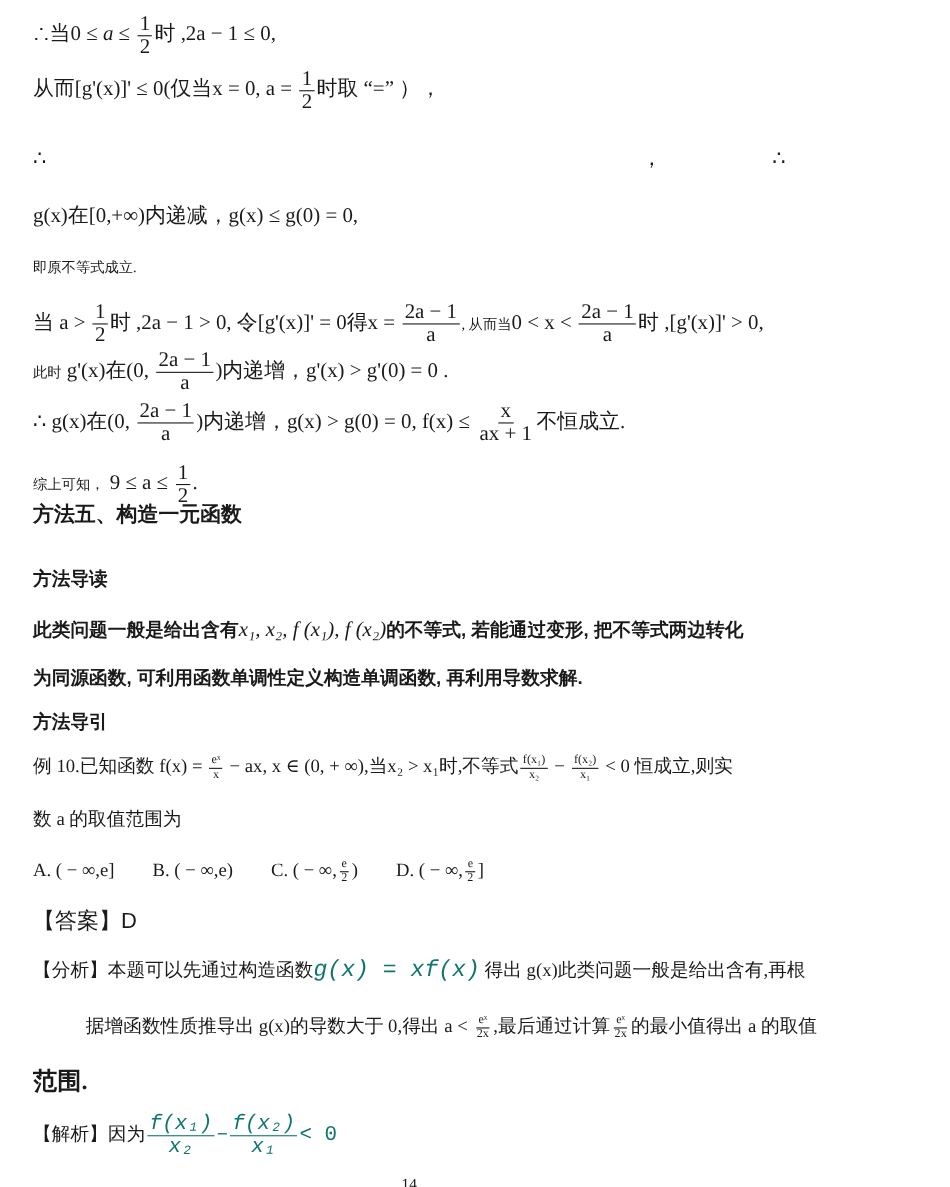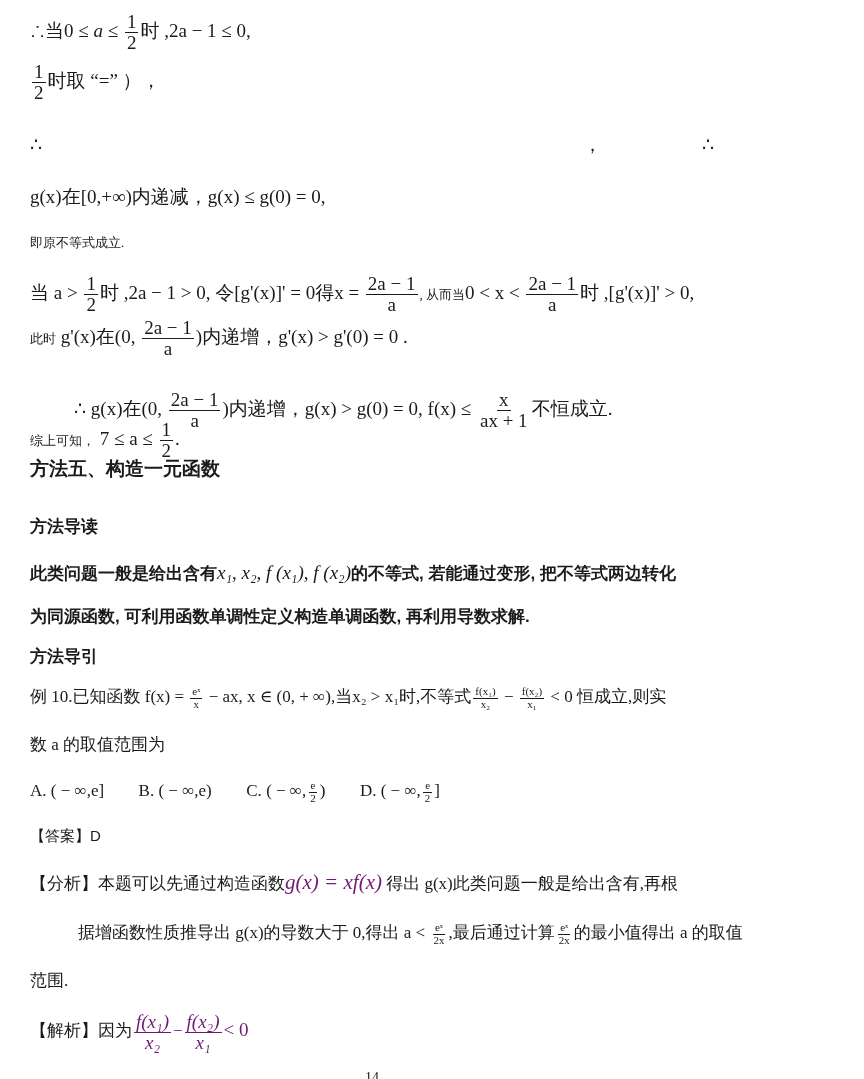--- a/index.html
+++ b/index.html
@@ -7,38 +7,38 @@
          font-family:"Liberation Serif","DejaVu Serif",serif; color:#1a1a1a; }
   .line { position:absolute; left:30px; white-space:nowrap; font-size:19px; line-height:1; }
   .small { font-size:13px; }
   .bold { font-family:"Liberation Sans","DejaVu Sans",sans-serif; font-weight:bold; font-size:17px; }
   .h1 { font-size:19px; }
   i.m { font-style:italic; }
   .frac { display:inline-flex; flex-direction:column; align-items:center; vertical-align:middle; margin:0 2px; line-height:1.05; }
   .frac .num { border-bottom:1.3px solid currentColor; padding:0 2px; }
   .frac .den { padding:0 2px; }
   .frac.sm { font-size:11px; }
-  .red { color:#701a75; }
+  .red { color:#0f766e;font-family:Liberation Mono, monospace; }
   .gap { display:inline-block; }
   .pagenum { position:absolute; left:365px; top:1070px; font-size:14px; }
 </style>
 </head>
 <body>
 
 <div>
 
   <div class="line" style="top:12px;">
     <span>∴当0 ≤ </span><i class="m">a</i><span> ≤ </span><span class="frac">
         <span class="num">1</span>
         <span class="den">2</span>
       </span><span>时 ,2a − 1 ≤ 0,</span>
   </div>
 
   <div class="line" style="top:62px;">
-    <span class="frac">
+    <span>从而[g'(x)]' ≤ 0(仅当x = 0, a = </span><span class="frac">
         <span class="num">1</span>
         <span class="den">2</span>
       </span><span>时取 “=” ），</span>
   </div>
 
   <div class="line" style="top:135px; width:690px;">
     <span>∴</span>
     <span style="position:absolute; left:553px;">，</span>
     <span style="position:absolute; left:672px;">∴</span>
   </div>
@@ -60,32 +60,32 @@
       </span><span>时 ,[g'(x)]' &gt; 0,</span>
   </div>
 
   <div class="line" style="top:318px;">
     <span class="small">此时</span><span> g'(x)在(0, </span><span class="frac">
         <span class="num">2a − 1</span>
         <span class="den">a</span>
       </span><span>)内递增，g'(x) &gt; g'(0) = 0 .</span>
   </div>
 
-  <div class="line" style="top:390px;margin-left:44px;">
+  <div class="line" style="top:364px;">
     <span>∴ g(x)在(0, </span><span class="frac">
         <span class="num">2a − 1</span>
         <span class="den">a</span>
       </span><span>)内递增，g(x) &gt; g(0) = 0, f(x) ≤ </span><span class="frac">
         <span class="num">x</span>
         <span class="den">ax + 1</span>
       </span><span>不恒成立.</span>
   </div>
 
   <div class="line" style="top:420px;">
-    <span class="small">综上可知，</span><span> 7 ≤ a ≤ </span><span class="frac">
+    <span class="small">综上可知，</span><span> 9 ≤ a ≤ </span><span class="frac">
         <span class="num">1</span>
         <span class="den">2</span>
       </span><span>.</span>
   </div>
 
   <div class="line bold h1" style="top:459px;">方法五、构造一元函数</div>
   <div class="line bold" style="top:518px;">方法导读</div>
 
   <div class="line bold" style="top:563px;">
     <span>此类问题一般是给出含有</span><i class="m" style="font-family:'Liberation Serif',serif; font-weight:normal; font-size:19px;">x₁, x₂, f (x₁), f (x₂)</i><span>的不等式, 若能通过变形, 把不等式两边转化</span>
@@ -116,37 +116,37 @@
           <span class="num">e</span>
           <span class="den">2</span>
         </span><span>)</span></span>
     <span class="gap" style="width:26px"></span>
     <span><span>D.</span> <span>( − ∞,</span><span class="frac sm">
           <span class="num">e</span>
           <span class="den">2</span>
         </span><span>]</span></span>
   </div>
 
-  <div class="line" style="top:828px; font-size:15px;">
+  <div class="line" style="top:828px; font-size:20px;">
     <span>【答案】</span><span style="font-family:'Liberation Sans',sans-serif;">D</span>
   </div>
 
   <div class="line" style="top:872px; font-size:17px;">
     <span>【分析】</span><span>本题可以先通过构造函数</span><i class="m red" style="font-size:21px;">g(x) = xf(x)</i><span> 得出 g(x)此类问题一般是给出含有,再根</span>
   </div>
   <div class="line" style="top:922px; font-size:17px;margin-left:48px;">
     <span>据增函数性质推导出 g(x)的导数大于 0,得出 a &lt; </span><span class="frac sm">
         <span class="num">eˣ</span>
         <span class="den">2x</span>
       </span><span>,最后通过计算</span><span class="frac sm">
         <span class="num">eˣ</span>
         <span class="den">2x</span>
       </span><span>的最小值得出 a 的取值</span>
   </div>
-  <div class="line" style="top:972px; font-size:17px;">范围.</div>
+  <div class="line" style="top:972px; font-size:22px;font-weight:bold;">范围.</div>
 
   <div class="line" style="top:1012px; font-size:17px;text-align:right;">
     <span>【解析】</span><span>因为</span><span class="frac red" style="font-size:19px;">
         <span class="num"><i class="m">f(x₁)</i></span>
         <span class="den"><i class="m">x₂</i></span>
       </span><span class="red">−</span><span class="frac red" style="font-size:19px;">
         <span class="num"><i class="m">f(x₂)</i></span>
         <span class="den"><i class="m">x₁</i></span>
       </span><span class="red" style="font-size:19px;">&lt; 0</span>
   </div>

